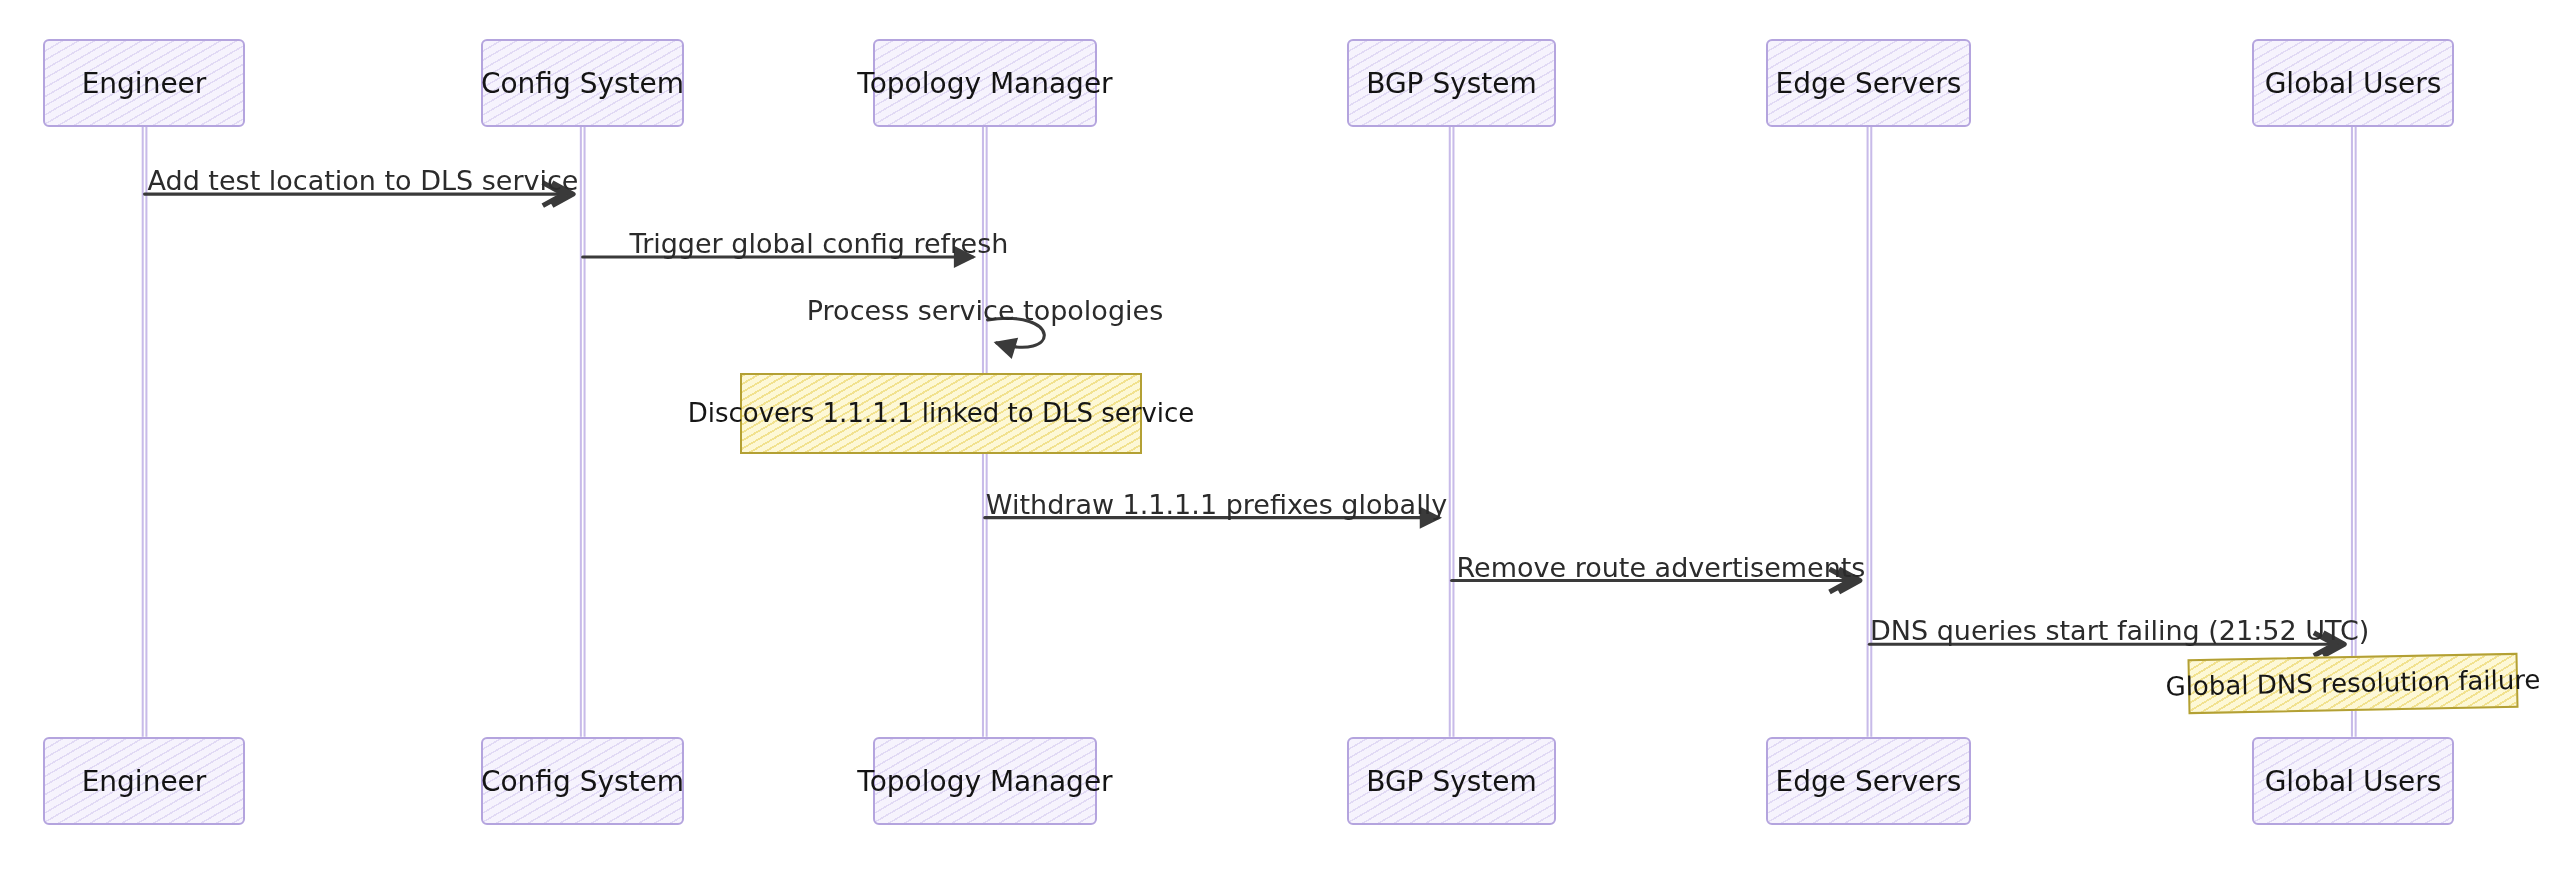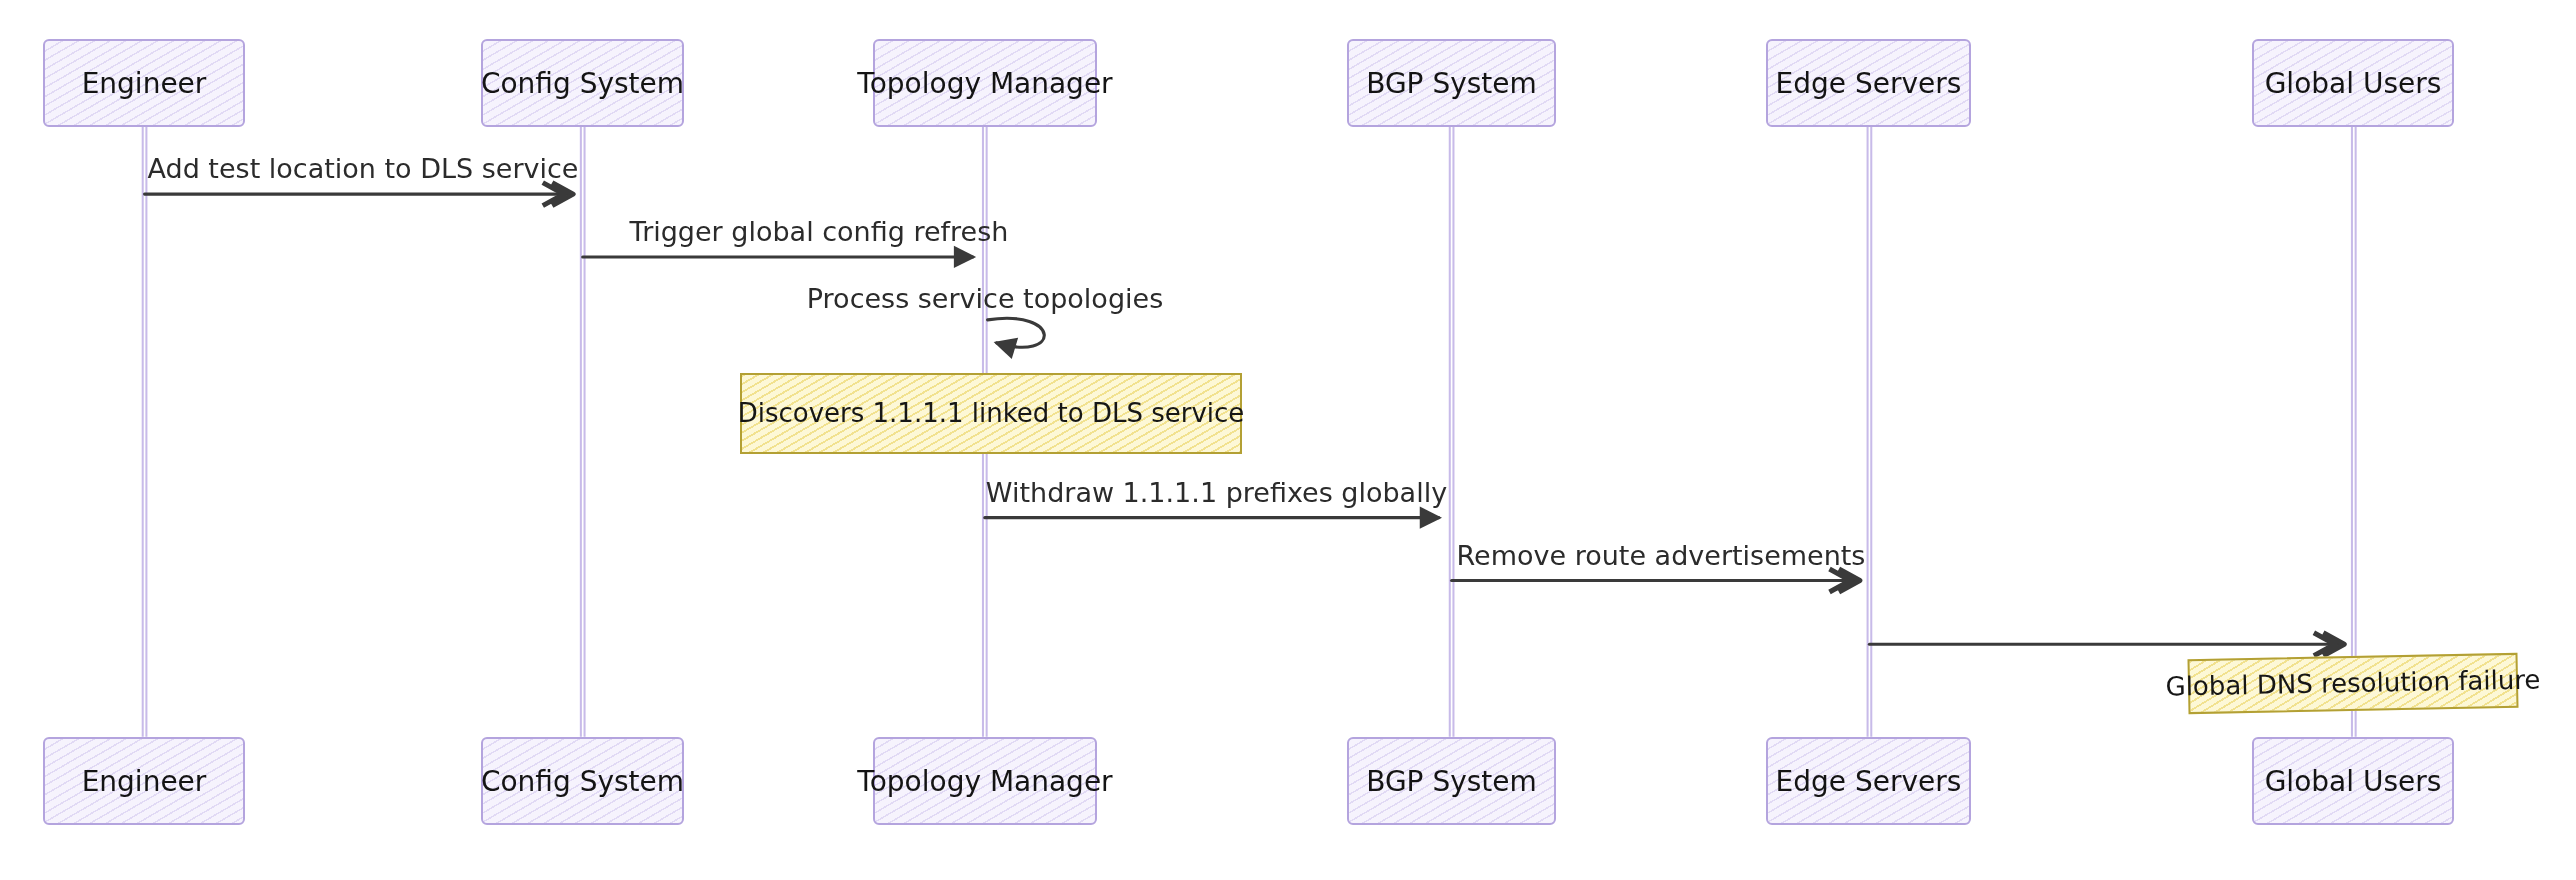--- a/index.html
+++ b/index.html
@@ -23,20 +23,21 @@
     border-radius:6px;
     font-size:28px;color:#141414;
     box-sizing:border-box;
     white-space:nowrap;
   }
   .msg{
     position:absolute;
     text-align:center;
     font-size:27px;color:#2b2b2b;
     white-space:nowrap;
+    margin-top:12px;
   }
   .note{
     position:absolute;
     background-color:#fdf8d6;
     background-image:repeating-linear-gradient(150deg,
       rgba(224,192,36,0.40) 0px, rgba(224,192,36,0.40) 1.8px,
       transparent 1.8px, transparent 7px);
     border:2.3px solid #b3a034;
     display:flex;flex-direction:column;align-items:center;justify-content:center;
     font-size:26px;line-height:31px;color:#161616;
@@ -116,22 +117,23 @@
   </div>
   <div class="actor-box" style="left:2252px;top:737px;width:202px;">
     <span>Global Users</span>
   </div>
 
   <div class="msg" style="left:144px;top:153px;width:438px;">Add test location to DLS service</div>
   <div class="msg" style="left:583px;top:216px;width:472px;">Trigger global config refresh</div>
   <div class="msg" style="left:800px;top:283px;width:370px;text-align:center;">Process service topologies</div>
   <div class="msg" style="left:985px;top:477px;width:463px;">Withdraw 1.1.1.1 prefixes globally</div>
   <div class="msg" style="left:1452px;top:540px;width:418px;">Remove route advertisements</div>
+  <div class="msg" style="left:1870px;top:603px;width:485px;">DNS queries start failing (21:52 UTC)</div>
 
-  <div class="note" style="left:740px;top:373px;width:502px;height:81px;">
+  <div class="note" style="left:740px;top:373px;width:402px;height:81px;">
     <span>Discovers 1.1.1.1 linked to DLS service</span>
   </div>
   <div class="note tilt" style="left:2188px;top:656px;width:330px;height:55px;">
     <span>Global DNS resolution failure</span>
   </div>
 
 </div>
 
 
 </body></html>

